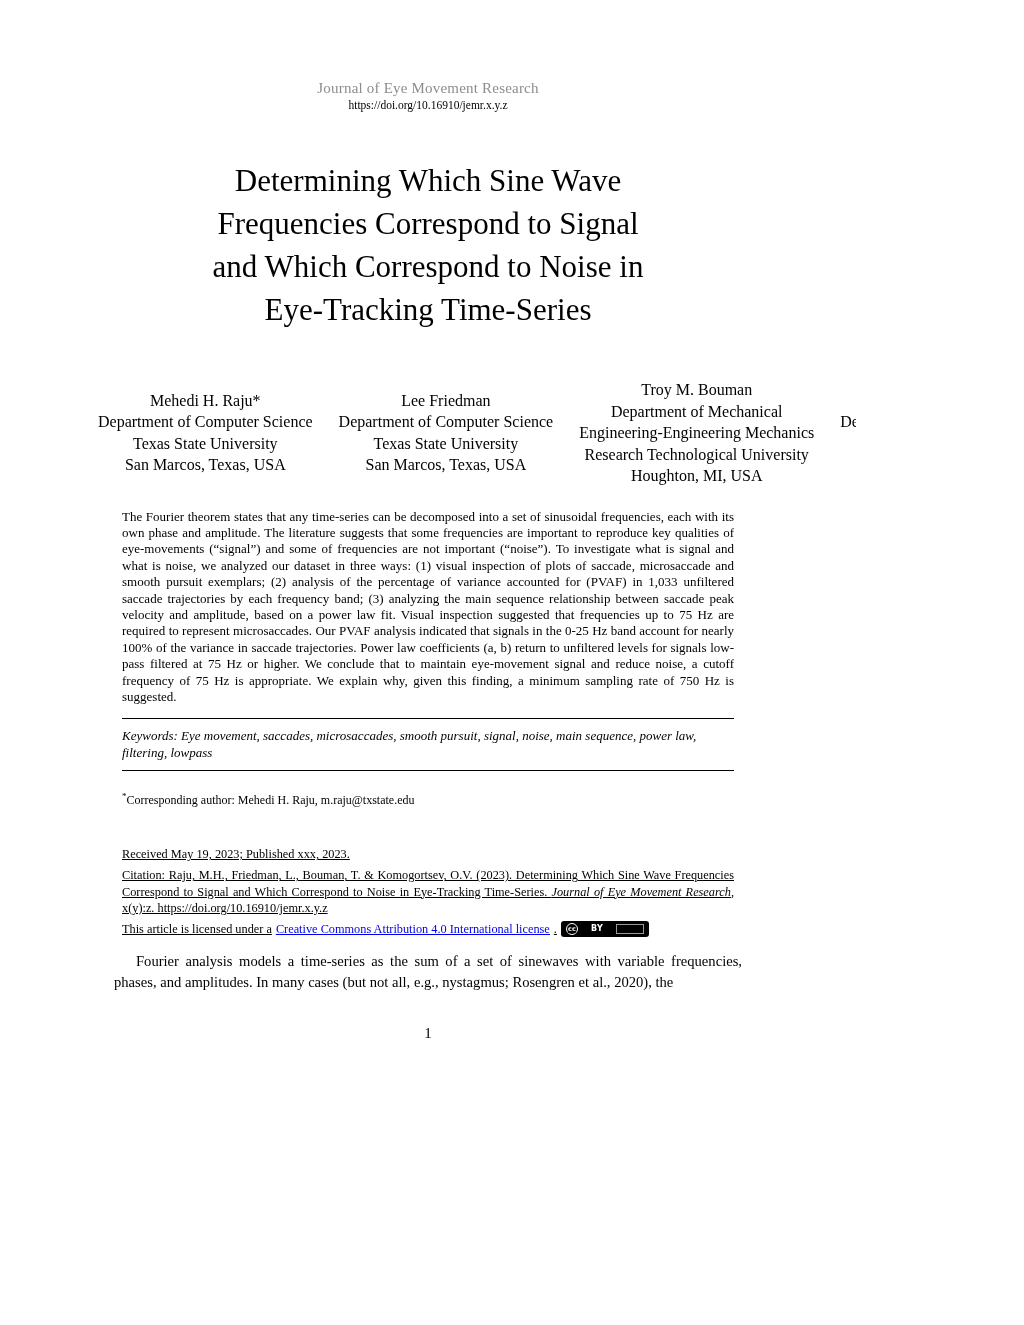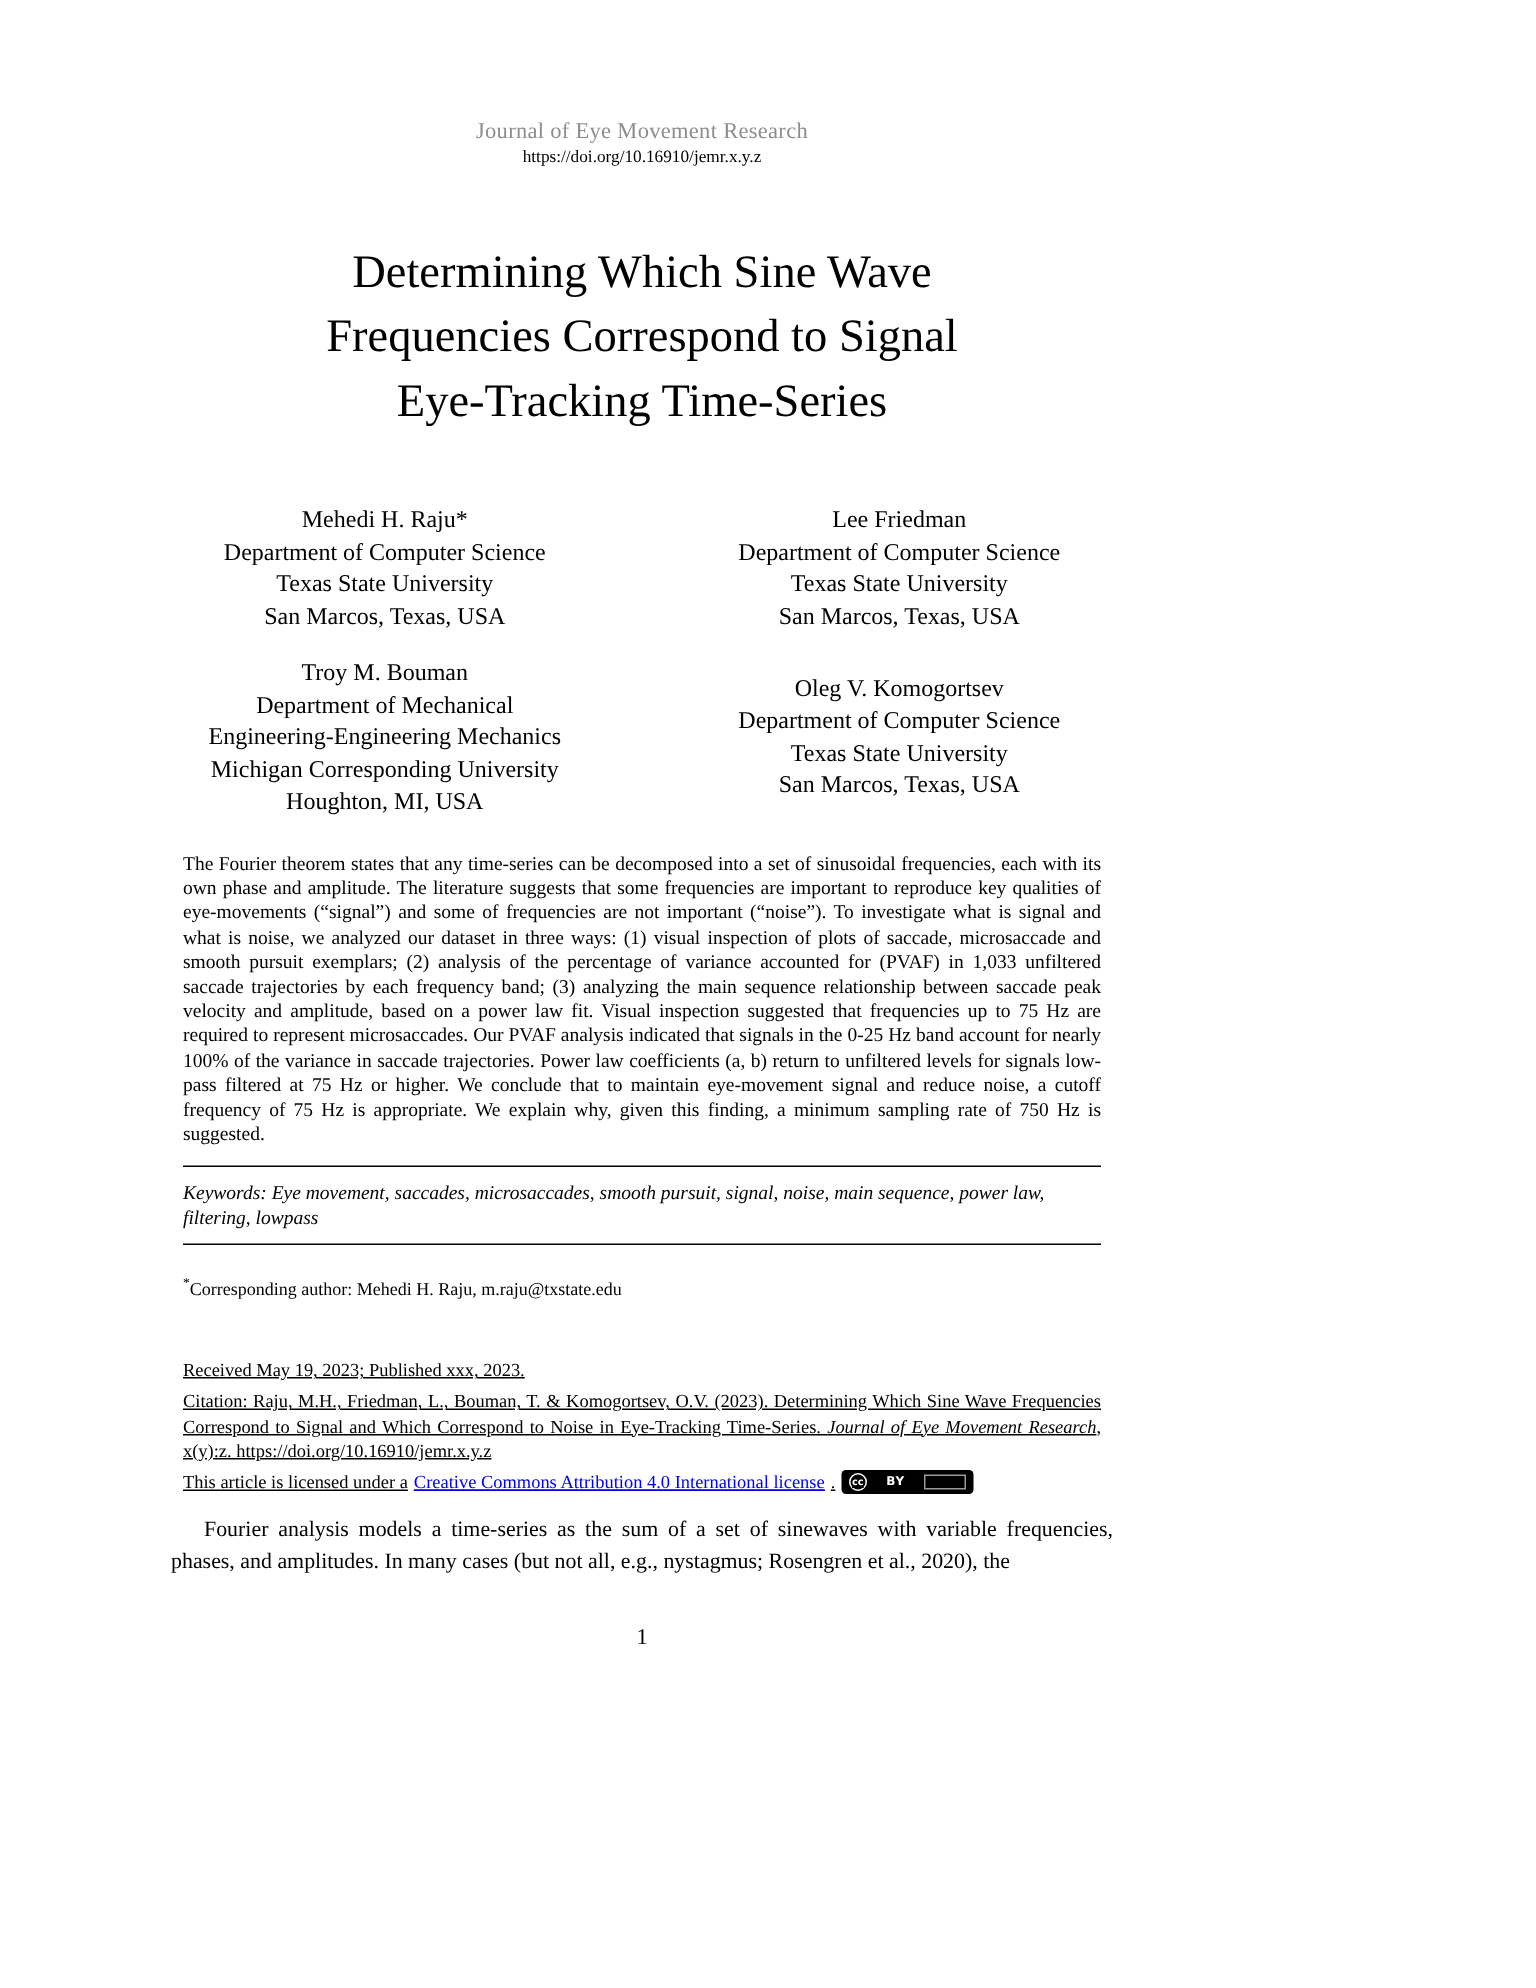--- a/index.html
+++ b/index.html
@@ -8,21 +8,21 @@
     font-family:"Liberation Serif", serif;
     position:relative;overflow:hidden;box-sizing:border-box;
     padding-top:80px;
   }
   .centered{text-align:center;}
   .journal-name{font-size:15px;color:#8d8d8d;letter-spacing:.2px;}
   .doi-line{font-size:11.5px;color:#000;margin-top:2px;}
   .title{margin-top:48px;font-size:31px;line-height:43px;font-weight:400;}
   .authors{
     width:660px;margin:48px auto 0 auto;
-    display:grid;grid-template-columns:1fr 1fr;column-gap:26px;row-gap:16px;
+    display:grid;grid-template-columns:1fr 1fr 1fr 1fr;column-gap:26px;row-gap:16px;
     font-size:16px;line-height:21.5px;text-align:center;
     align-items:center;
   }
   .author-block div{white-space:nowrap;}
   .content{width:612px;margin:0 auto;}
   .abstract{margin-top:22px;font-size:13px;line-height:16.4px;text-align:justify;}
   .rule{border-top:1px solid #000;height:0;margin-top:13px;}
   .keywords{font-size:13px;line-height:16.4px;padding:9px 0;text-align:left;font-style:italic;}
   .footnote{margin-top:20px;font-size:12px;}
   .footnote sup{font-size:9px;}
@@ -57,41 +57,42 @@
 <body>
 
 <div class="paper">
 
   <div class="centered journal-name">Journal of Eye Movement Research</div>
   <div class="centered doi-line">https://doi.org/10.16910/jemr.x.y.z</div>
 
   <div class="centered title">
     <div>Determining Which Sine Wave</div>
     <div>Frequencies Correspond to Signal</div>
+    <div>and Which Correspond to Noise in</div>
     <div>Eye-Tracking Time-Series</div>
   </div>
 
   <div class="authors">
     <div class="author-block">
       <div>Mehedi H. Raju*</div>
       <div>Department of Computer Science</div>
       <div>Texas State University</div>
       <div>San Marcos, Texas, USA</div>
     </div>
     <div class="author-block">
       <div>Lee Friedman</div>
       <div>Department of Computer Science</div>
       <div>Texas State University</div>
       <div>San Marcos, Texas, USA</div>
     </div>
     <div class="author-block">
       <div>Troy M. Bouman</div>
       <div>Department of Mechanical</div>
       <div>Engineering-Engineering Mechanics</div>
-      <div>Michigan Corresponding University</div>
+      <div>Research Technological University</div>
       <div>Houghton, MI, USA</div>
     </div>
     <div class="author-block">
       <div>Oleg V. Komogortsev</div>
       <div>Department of Computer Science</div>
       <div>Texas State University</div>
       <div>San Marcos, Texas, USA</div>
     </div>
   </div>
 

